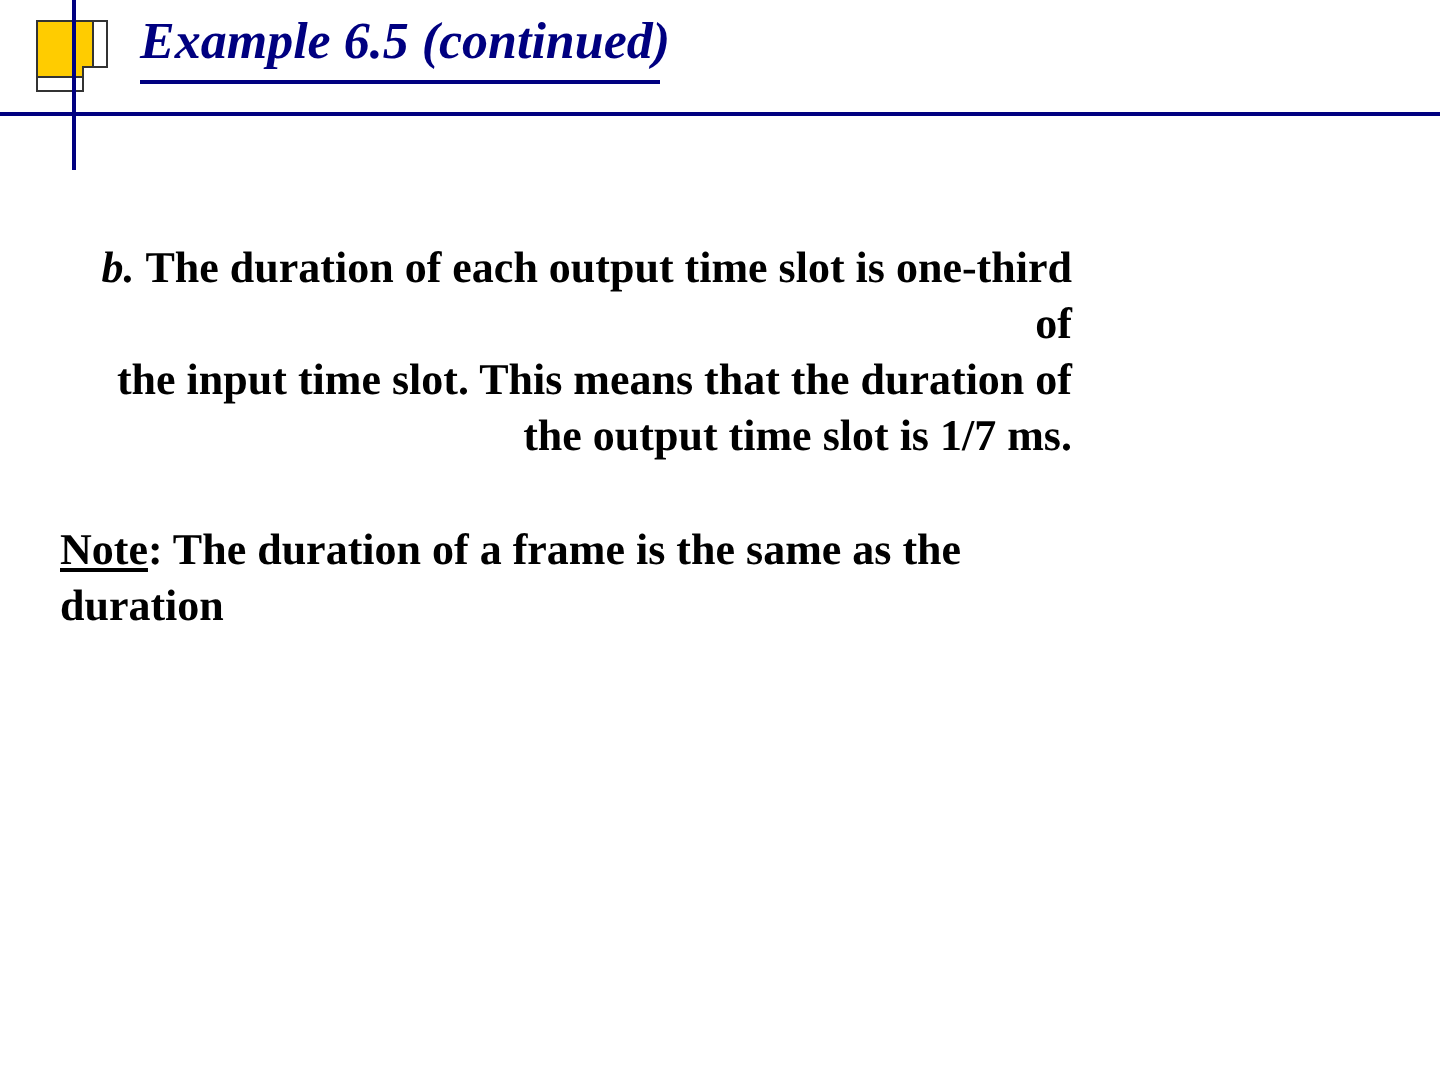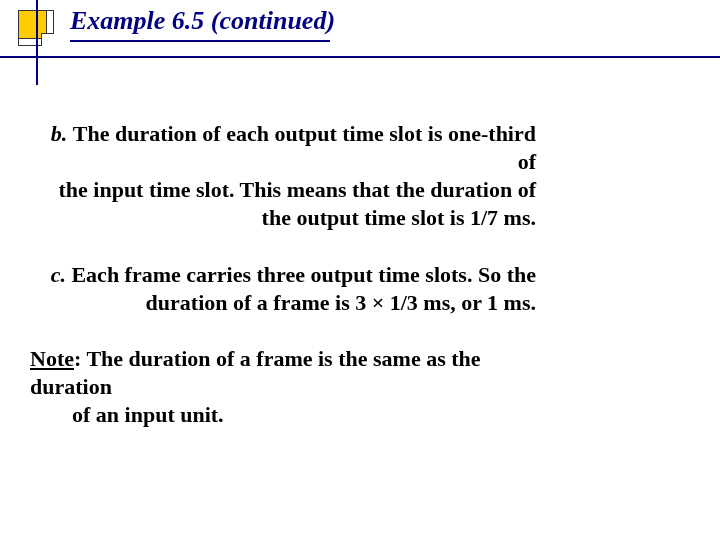--- a/index.html
+++ b/index.html
@@ -125,27 +125,19 @@
   <div class="body">
 
     <div class="item para-b">
       <span class="first-line">
         <span class="label">b.  </span>
         <span>The duration of each output time slot is one-third of</span>
       </span>
       <span class="rest">the input time slot. This means that the duration of the output time slot is 1/7 ms.</span>
     </div>
 
-    <div class="item para-c">
-      <span class="first-line">
-        <span class="label">c. </span>
-        <span>Each frame carries three output time slots. So the</span>
-      </span>
-      <span class="rest">duration of a frame is 3 × 1/3 ms, or 1 ms.</span>
-    </div>
 
     <div class="note-block">
       <span class="note-label">Note</span><span>: The duration of a frame is the same as the duration</span>
-      <span class="cont">of an input unit.</span>
     </div>
 
   </div>
 </div>
 
 </body></html>

